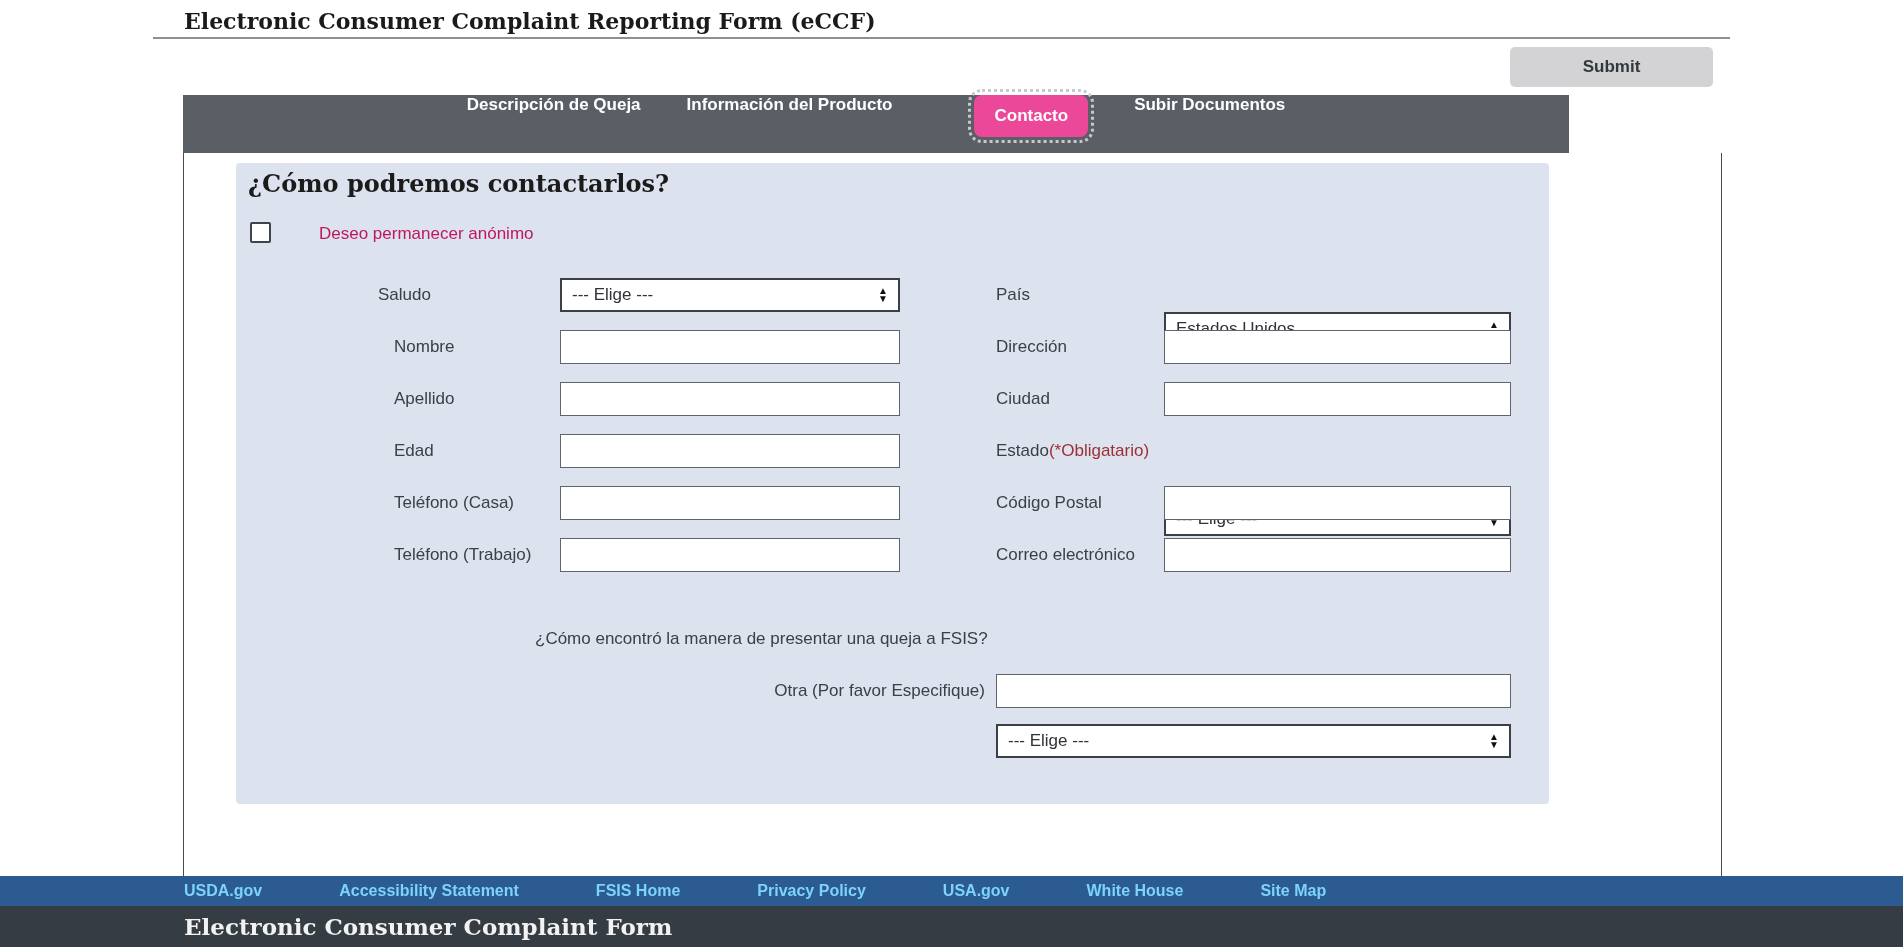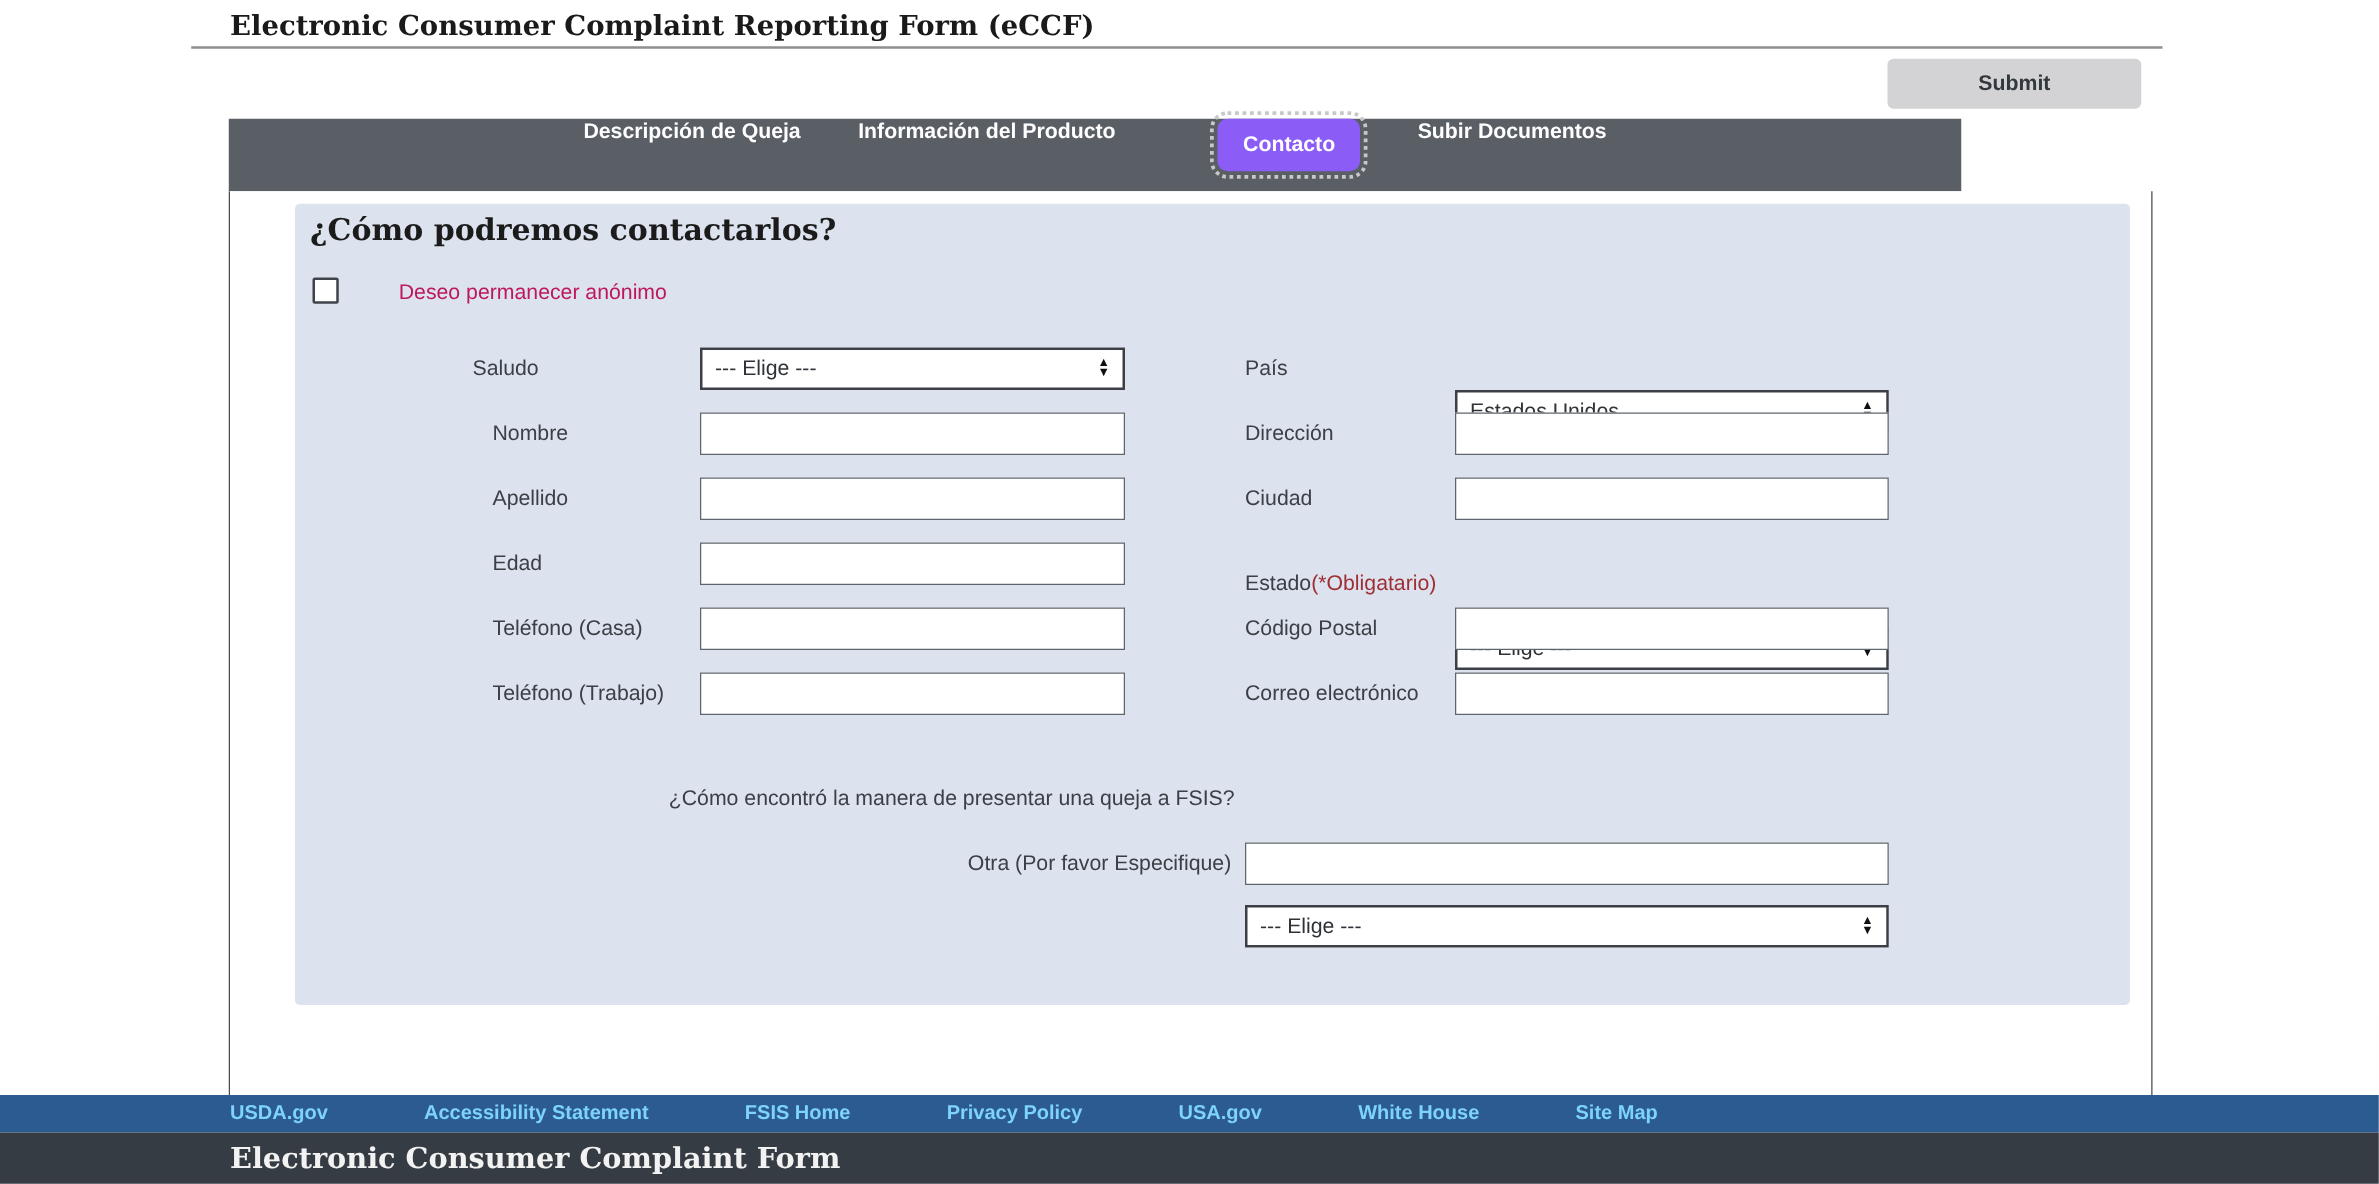--- a/index.html
+++ b/index.html
@@ -12,27 +12,27 @@
                 font-weight:bold; font-size:22px; color:#1a1a1a; }
   #title-rule { left:153px; top:37px; width:1577px; height:2px; background:#8f8f8f; }
   #submit-btn { left:1510px; top:47px; width:203px; height:40px; background:#d3d3d5;
                 border:none; border-radius:5px; font-size:17px; font-weight:bold;
                 color:#32383d; cursor:pointer; font-family:"Liberation Sans",sans-serif; }
 
   
   #navbar { left:183px; top:95px; width:1386px; height:58px; background:#5a5f66;
             display:flex; align-items:flex-start; justify-content:center; gap:46px; }
   .nav-tab { color:#ffffff; font-size:17px; font-weight:bold; cursor:pointer; white-space:nowrap; }
-  .nav-tab.active { background:#8b5cf6; padding:11px 20px; border-radius:8px;
+  .nav-tab.active { background:#ec4899; padding:11px 20px; border-radius:8px;
                     outline:3px dotted #c8c8c8; outline-offset:3px;margin-left:36px; }
 
   
   #content { left:183px; top:153px; width:1539px; height:723px; background:#ffffff;
              border-left:1px solid #474c52; border-right:1px solid #474c52; }
-  #panel { left:236px; top:163px; width:1468px; height:641px; background:#dce2ee; border-radius:4px; }
+  #panel { left:236px; top:163px; width:1313px; height:641px; background:#dce2ee; border-radius:4px; }
 
   #form-heading { left:12px; top:6px; font-family:"DejaVu Serif", serif; font-weight:bold;
                   font-size:24px; color:#1b1b1b; }
 
   #anon-checkbox { left:14px; top:59px; width:21px; height:21px; background:#ffffff;
                    border:2px solid #3f434a; border-radius:2px; cursor:pointer; }
   #anon-label { left:43px; top:61px; font-size:17px; color:#be185d;margin-left:40px; }
 
   .f-label { font-size:17px; color:#3b4046; white-space:nowrap; }
   .f-input { background:#ffffff; border:1px solid #5f656c; height:34px; width:100%;
@@ -111,21 +111,21 @@
         <span>▼</span>
       </span>
   </div>
 
   <div class="abs f-label" style="left:760px; top:174px;">Dirección</div>
   <div class="abs" style="left:928px; top:167px; width:347px;"><input class="f-input" type="text" value="" style=""></div>
 
   <div class="abs f-label" style="left:760px; top:226px;">Ciudad</div>
   <div class="abs" style="left:928px; top:219px; width:347px;"><input class="f-input" type="text" value="" style=""></div>
 
-  <div class="abs f-label" style="left:760px; top:294px;text-align:right;">
+  <div class="abs f-label" style="left:760px; top:278px;text-align:right;">
     <span>Estado</span><span class="req-note">(*Obligatario)</span>
   </div>
   <div class="abs f-select" style="left:928px; top:271px; width:347px;">
     <span>--- Elige ---</span>
     <span class="sel-arrows">
         <span>▲</span>
         <span>▼</span>
       </span>
   </div>
 

